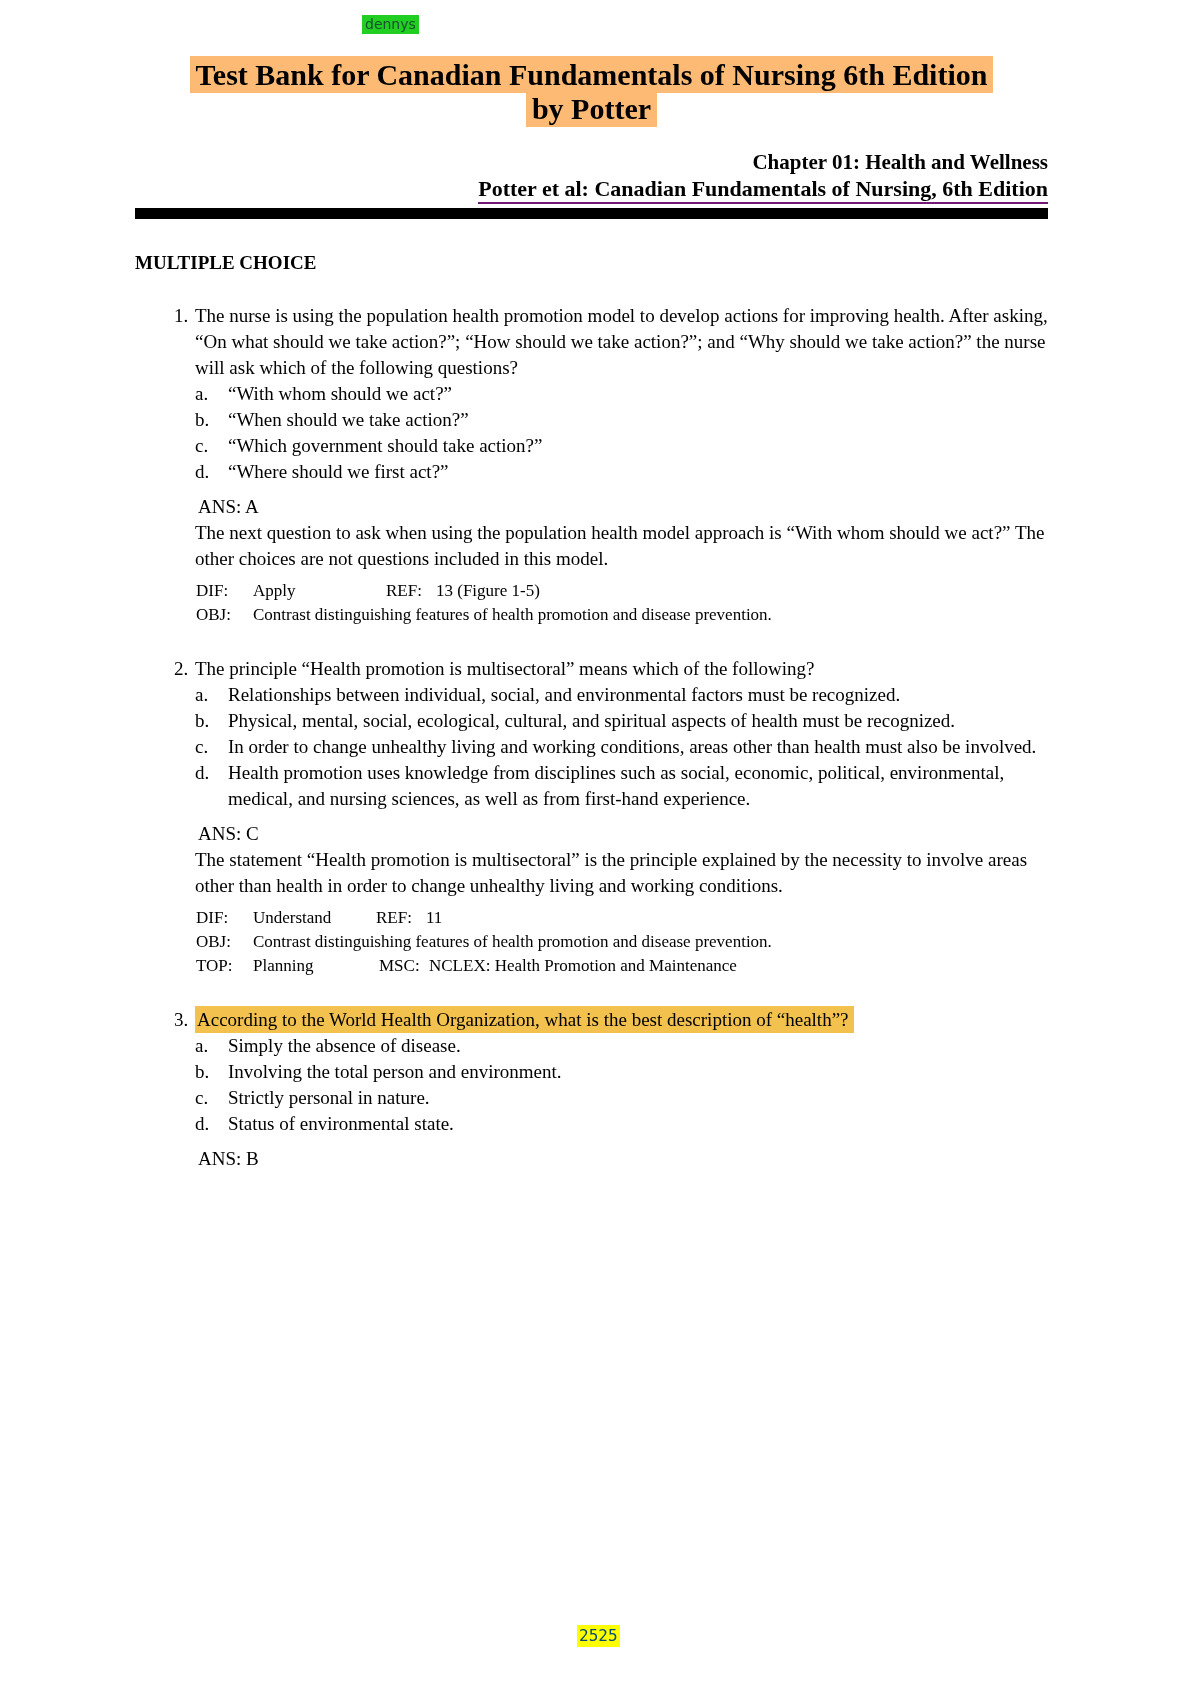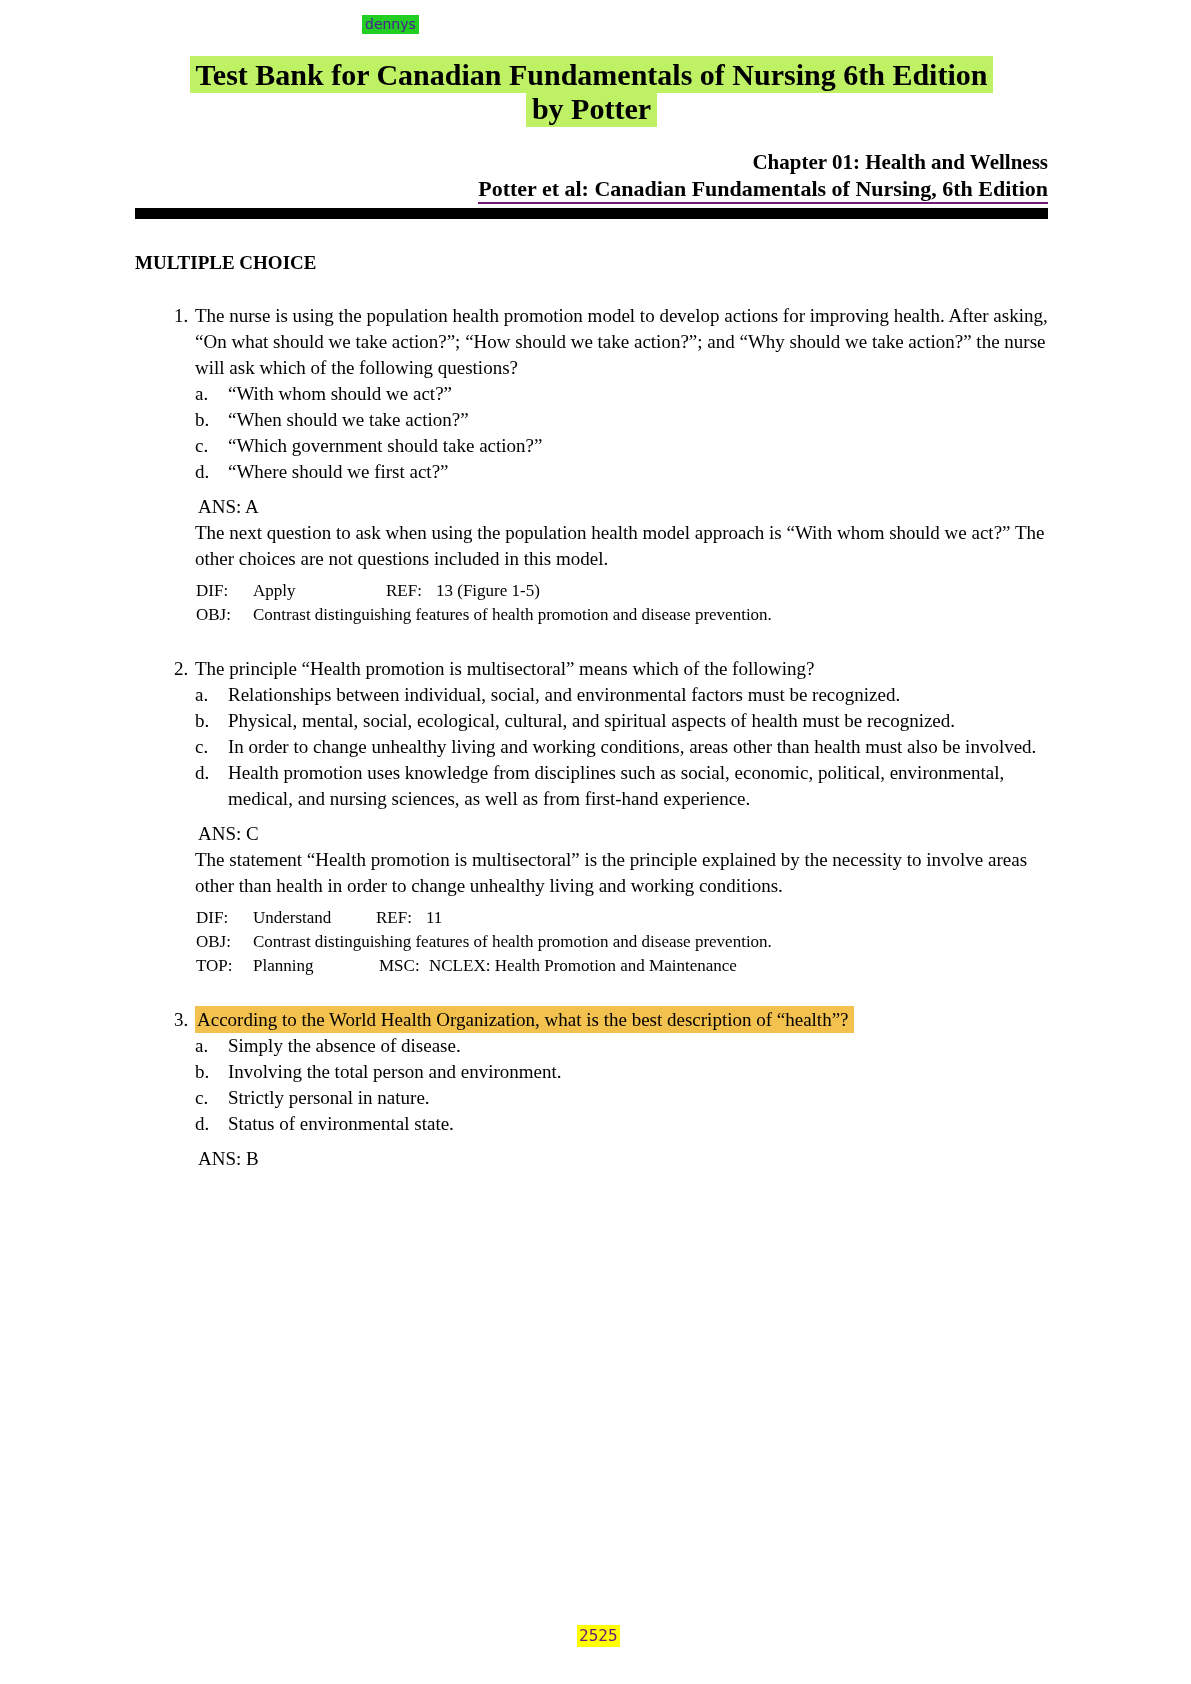--- a/index.html
+++ b/index.html
@@ -11,42 +11,42 @@
     height: 1684px;
     margin: 0 auto;
     background: #ffffff;
     overflow: hidden;
   }
   .watermark {
     position: absolute;
     left: 362px;
     top: 15px;
     background: #21ce21;
-    color: #4c1d95;
+    color: #14532d;
     font-family: "DejaVu Sans", sans-serif;
     font-size: 14px;
     line-height: 19px;
     padding: 0 3px;
   }
   .content {
     position: absolute;
     left: 135px;
     top: 0;
     width: 913px;
   }
   .doc-title {
     margin-top: 58px;
     text-align: center;
     font-size: 30px;
     font-weight: bold;
     line-height: 34px;
     padding: 0 46px;
   }
   .doc-title .hl-cyan {
-    background: #bef264;
+    background: #fdba74;
     padding: 2px 6px;
     -webkit-box-decoration-break: clone;
     box-decoration-break: clone;
   }
   .chapter-block { margin-top: 22px; text-align: right; }
   .chapter-line { font-size: 21px; font-weight: bold; line-height: 28px; }
   .book-line {
     display: inline-block;
     font-size: 22px; font-weight: bold; line-height: 26px;
     border-bottom: 2px solid #701a75;
@@ -69,21 +69,21 @@
   .meta-label-sm { display: inline-block; min-width: 50px; }
   .meta-val-q1dif { display: inline-block; min-width: 133px; }
   .meta-val-q1top { display: inline-block; min-width: 310px; }
   .meta-val-q2dif { display: inline-block; min-width: 123px; }
   .meta-val-q2top { display: inline-block; min-width: 126px; }
   .page-number {
     position: absolute;
     top: 1625px;
     left: 577px;
     background: #ffff00;
-    color: #701a75;
+    color: #0c4a6e;
     font-family: "DejaVu Sans Mono", monospace;
     font-size: 16px;
     line-height: 22px;
     padding: 0 2px;
   }
 </style>
 </head>
 <body>
 
 <div class="page">

